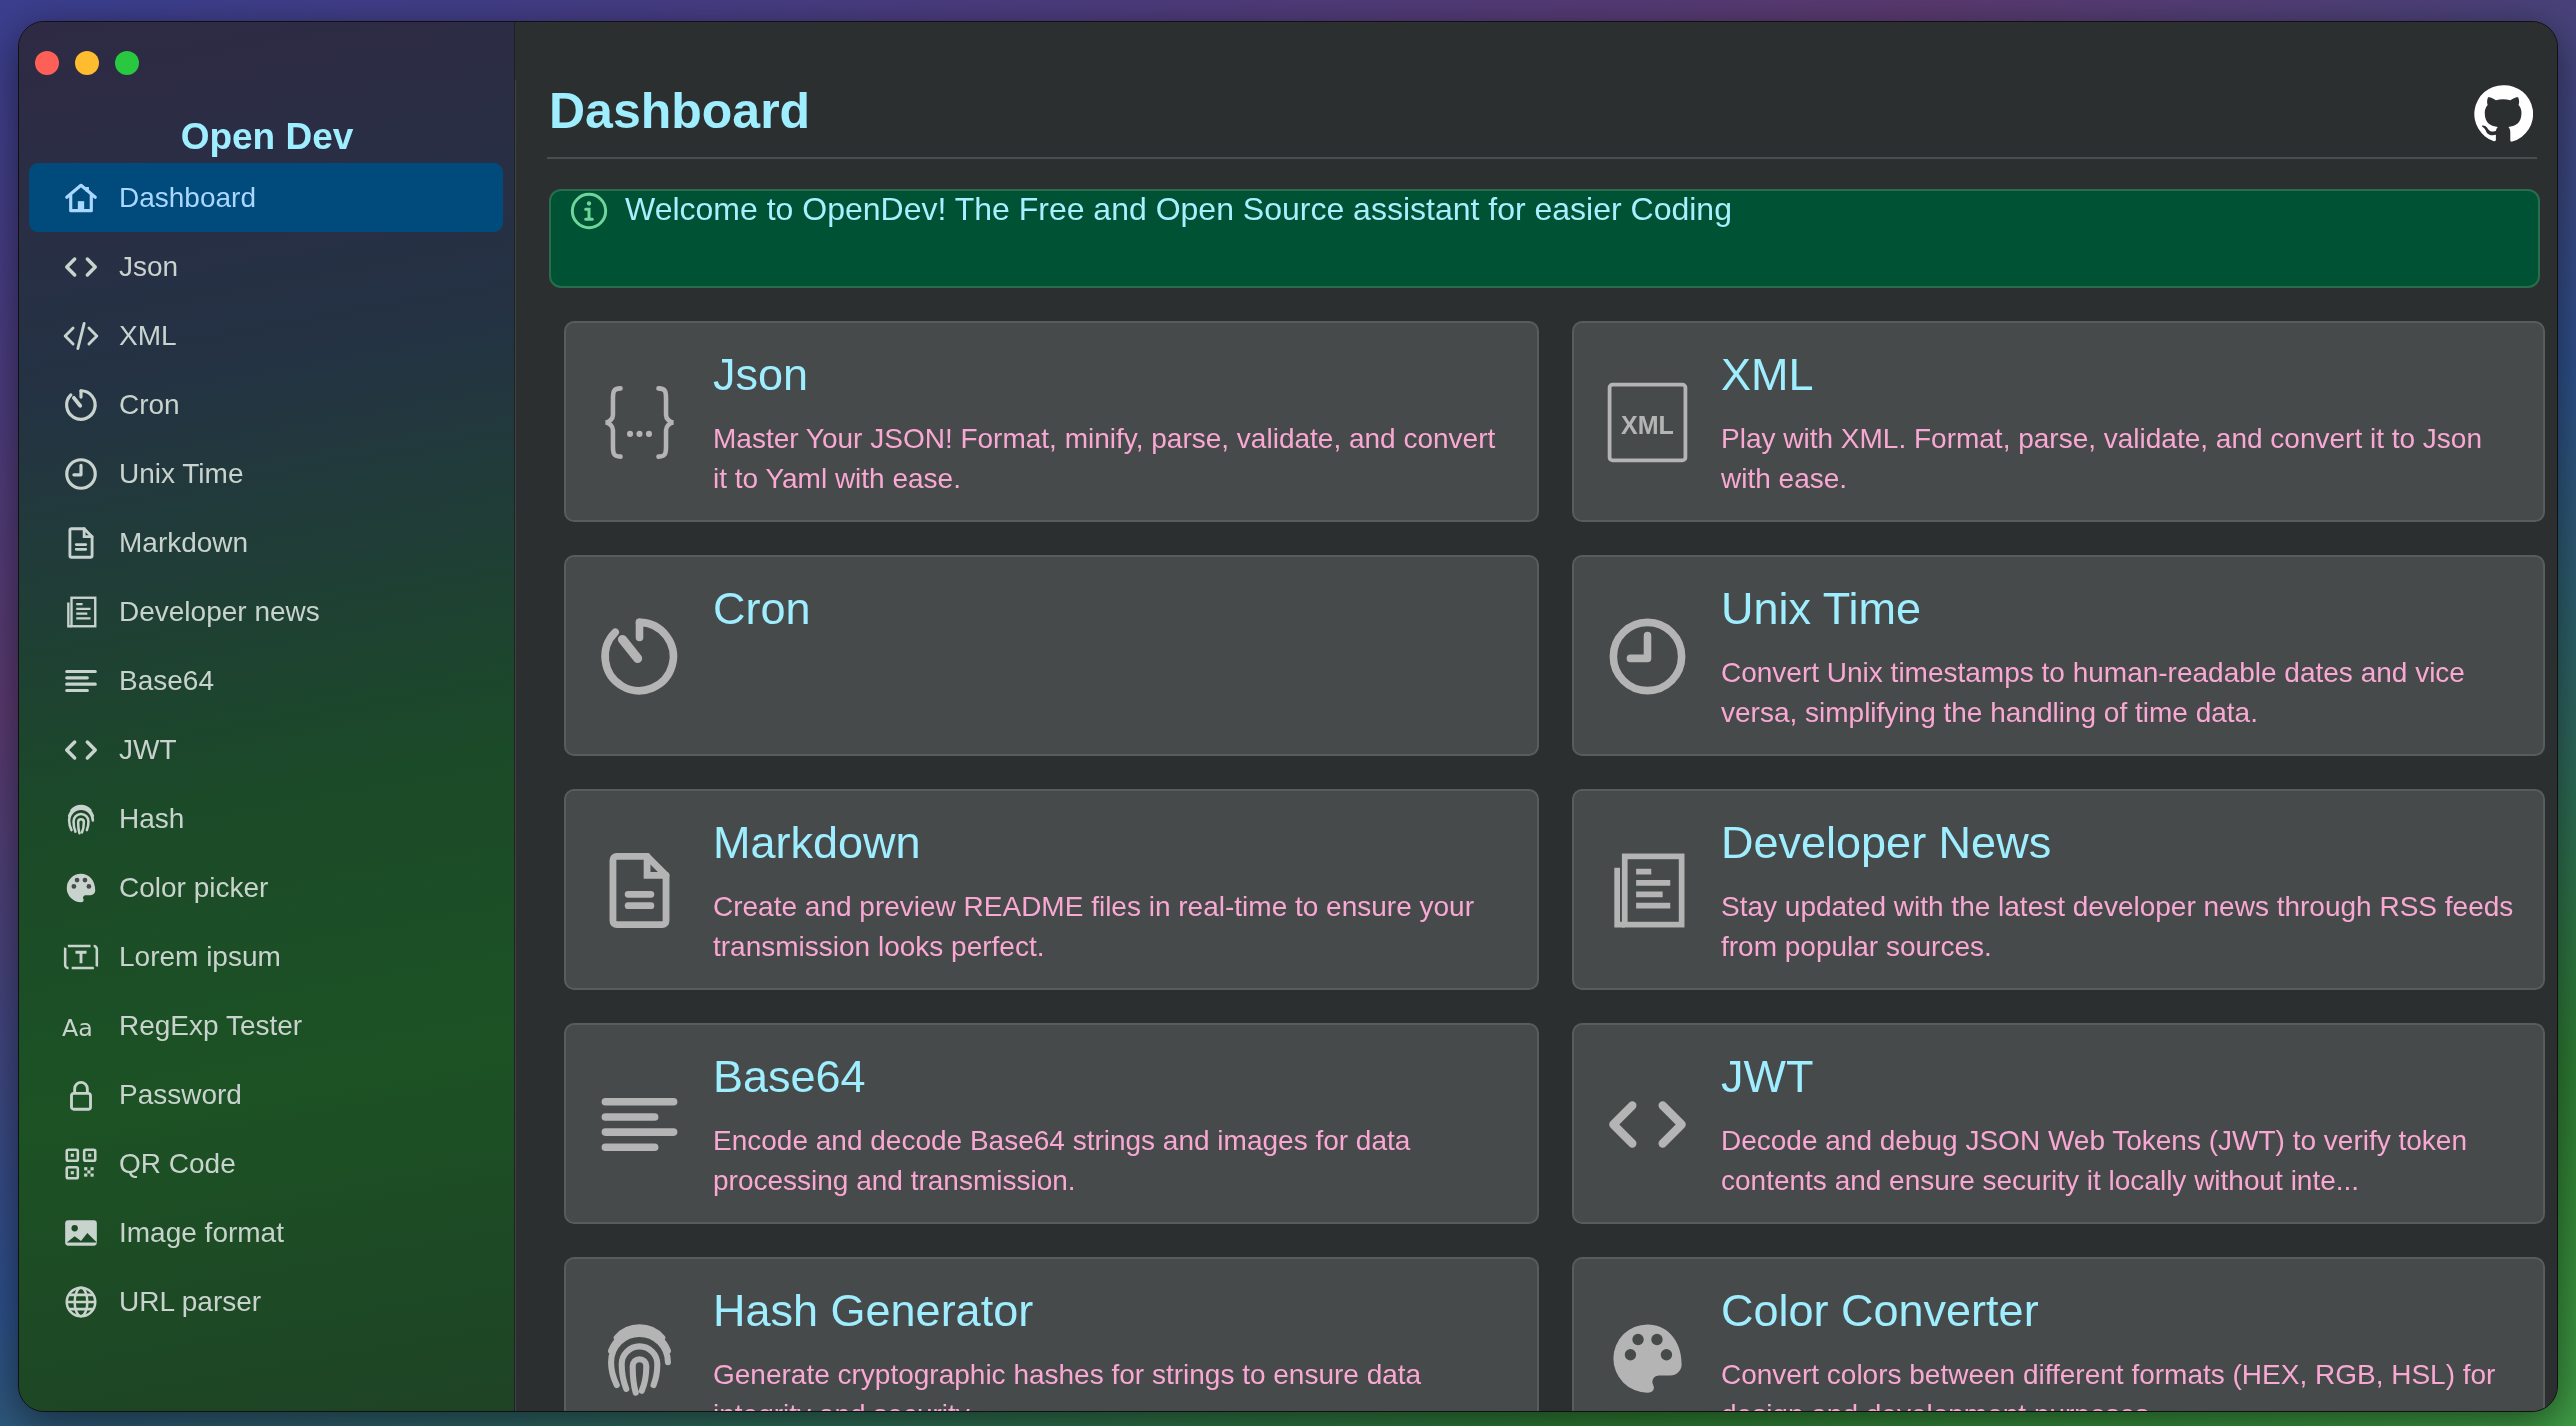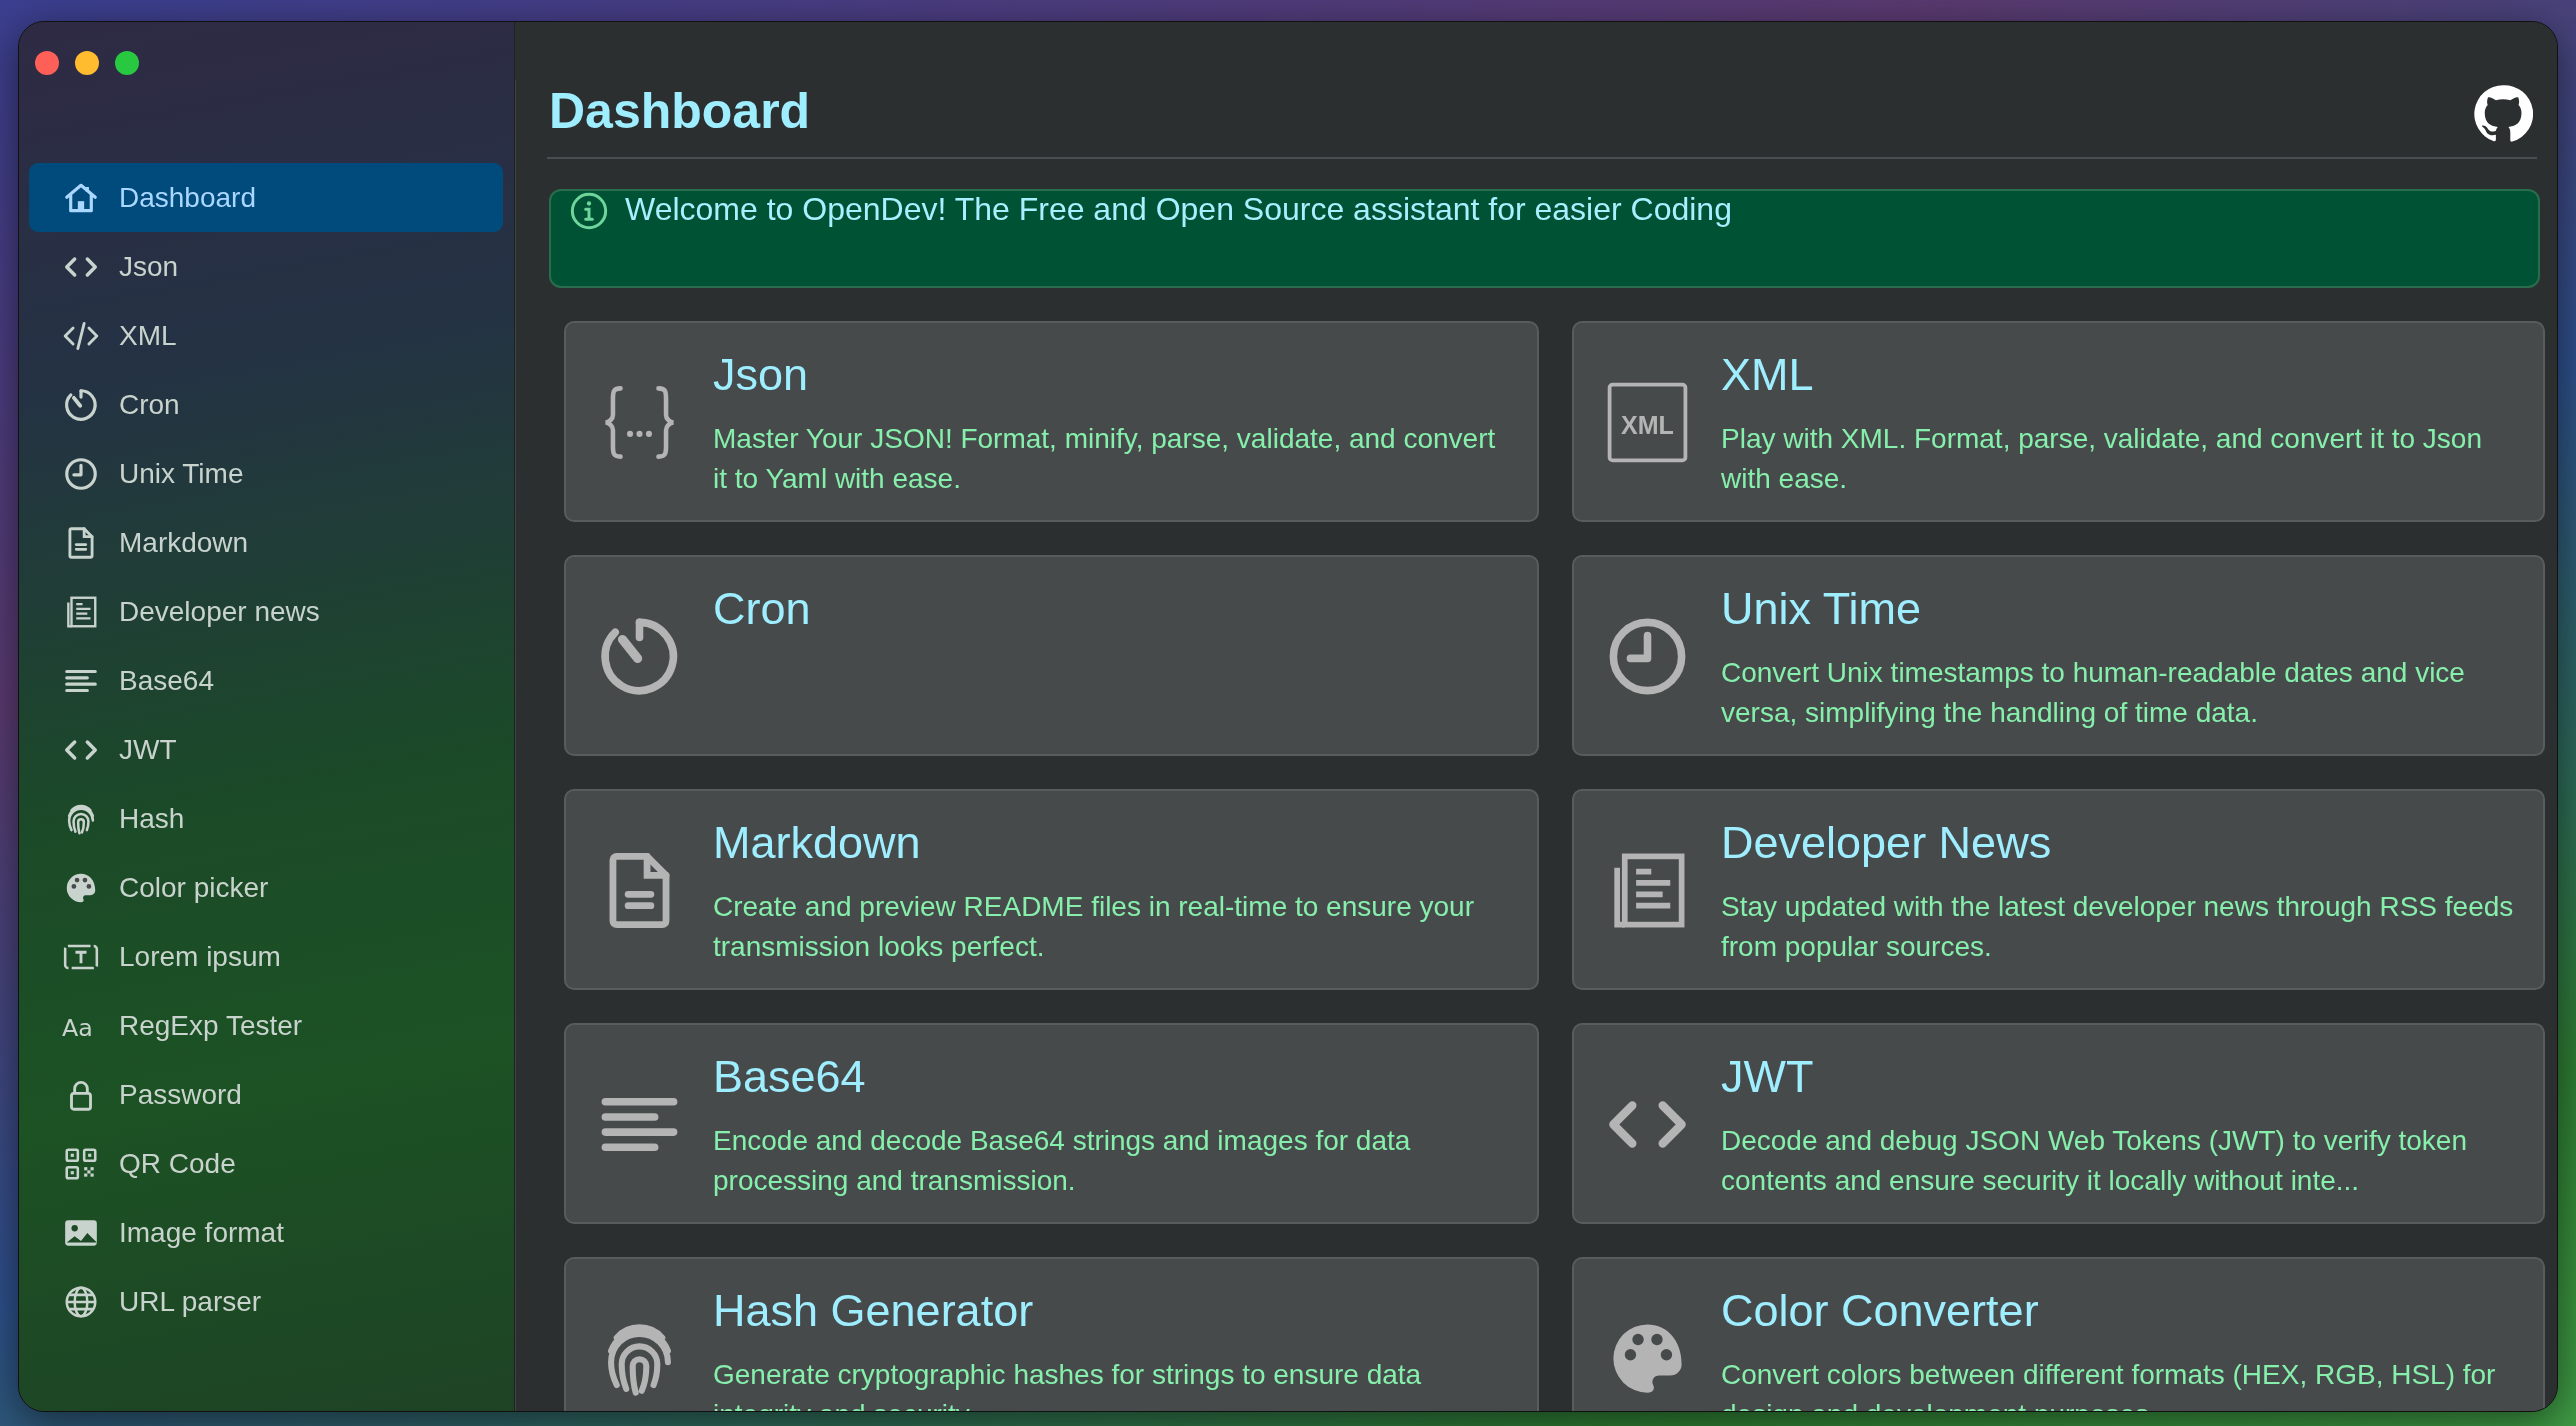--- a/index.html
+++ b/index.html
@@ -56,21 +56,21 @@
     display: grid; grid-template-columns: 975px 973px; column-gap: 33px; row-gap: 33px;
   }
   .card {
     height: 201px; background: #474a4a; border: 2px solid #585c5c; border-radius: 10px;
     position: relative; cursor: pointer;
   }
   .card-icon { position: absolute; left: 28px; top: 52px; width: 91px; height: 95px; display: flex; align-items: center; justify-content: center; }
   .card-icon svg { width: 91px; height: 91px; }
   .card-title { position: absolute; left: 147px; top: 26px; font-size: 45px; color: #9feeff; }
   .card-desc {
-    position: absolute; left: 147px; top: 96px; right: 26px; font-size: 28px; line-height: 40px; color: #86efac;
+    position: absolute; left: 147px; top: 96px; right: 26px; font-size: 28px; line-height: 40px; color: #f9a8d4;
     display: -webkit-box; -webkit-line-clamp: 2; -webkit-box-orient: vertical; overflow: hidden;
   }
 </style>
 </head>
 <body>
 
 <svg width="0" height="0" style="position:absolute" aria-hidden="true">
   <defs>
     <symbol id="ic-home" viewBox="0 0 24 24">
         <path d="M3 11.5 12 4l9 7.5" fill="none" stroke="currentColor" stroke-width="2" stroke-linecap="round" stroke-linejoin="round"></path>
@@ -188,20 +188,21 @@
 </svg>
 
 <div class="window">
 
   <aside class="sidebar">
     <div class="traffic">
       <span class="t-close"></span>
       <span class="t-min"></span>
       <span class="t-max"></span>
     </div>
+    <div class="app-title">Open Dev</div>
 
     <nav class="nav">
       <div class="nav-item active">
         <span class="nav-icon">
             <svg style="color:#a9d7ff" viewBox="0 0 38 38" width="38" height="38">
               <use href="#ic-home"></use>
             </svg>
           </span>
         <span>Dashboard</span>
       </div>

